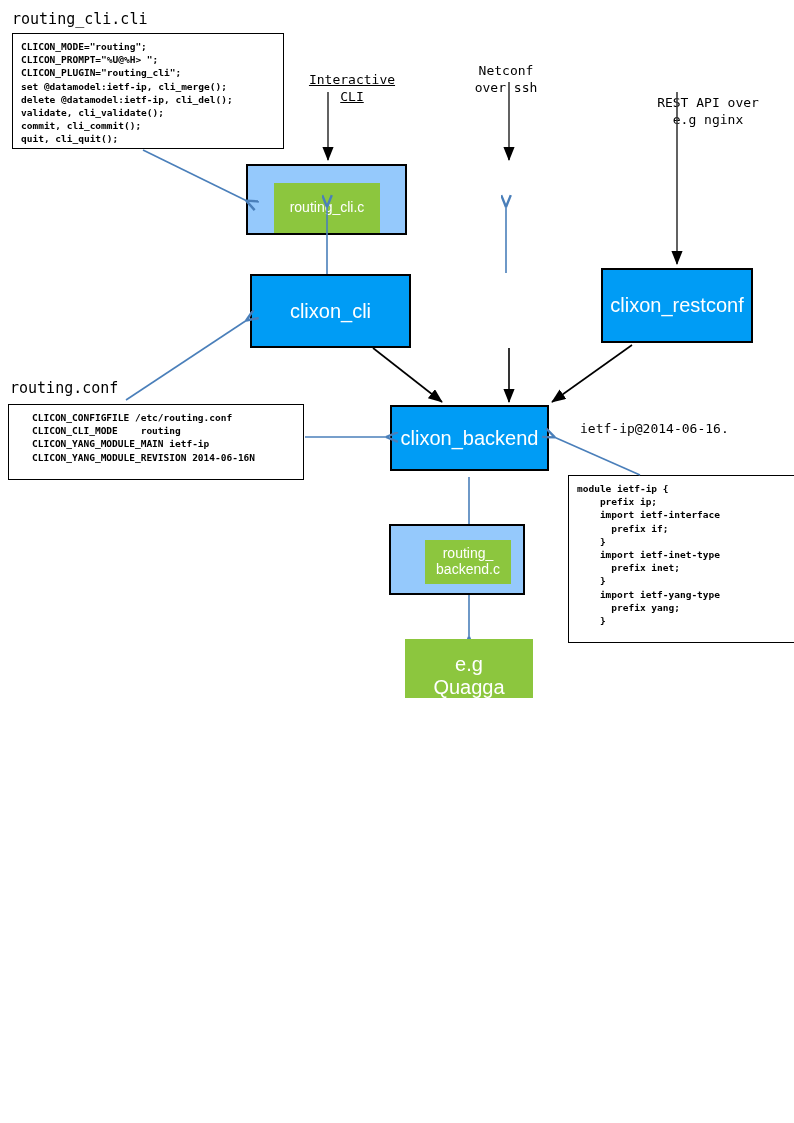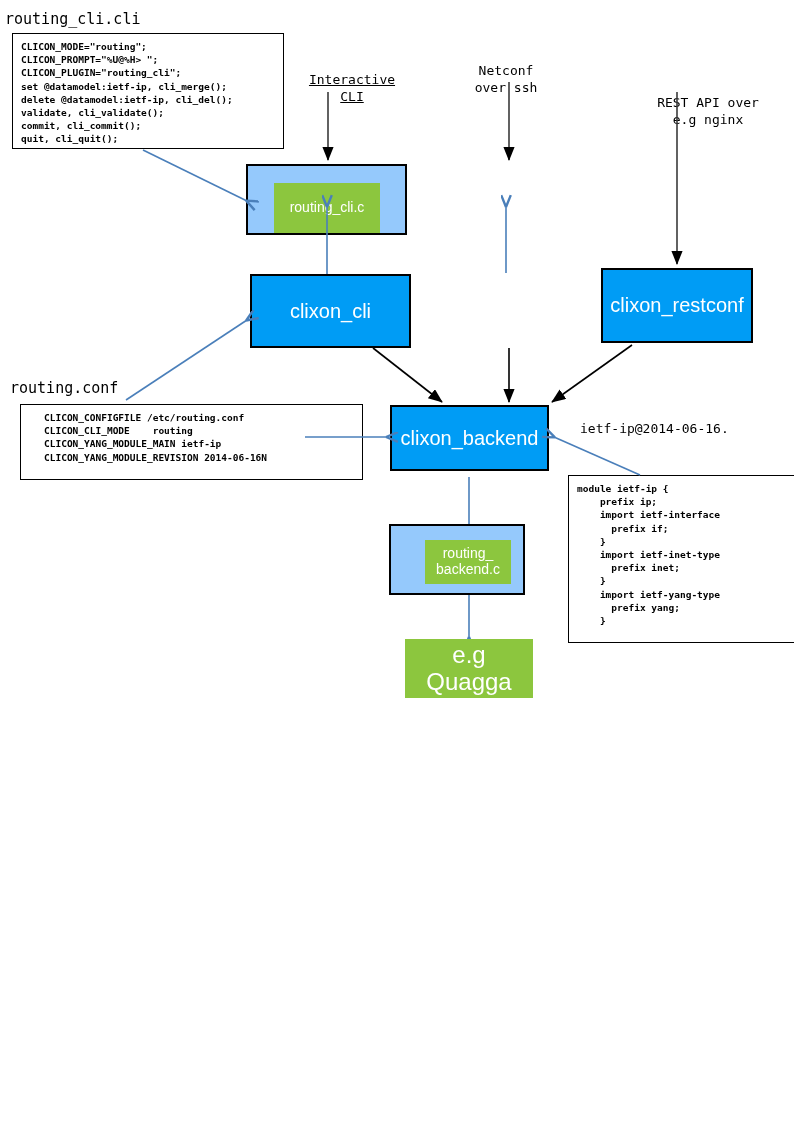--- a/index.html
+++ b/index.html
@@ -75,21 +75,22 @@
   .node.lightblue {
     background: #95c9fc;
     border: 2px solid #000000;
   }
   .node.green {
     background: #8cc63e;
     border: none;
     font-size: 14px;
   }
   .node.green.big {
-    font-size: 24px;
+    font-size: 20px;
+    align-items: flex-end;
   }
   .label-white {
     color: #ffffff;
     white-space: pre-line;
   }
 </style>
 </head>
 <body>
 
 <div id="canvas">
@@ -101,36 +102,36 @@
       </marker>
       <marker id="arrowBlue" markerWidth="9" markerHeight="9" refX="1.2" refY="3.2" orient="auto" markerUnits="strokeWidth">
         <path d="M0.6,3.2 L8,0.2 M0.6,3.2 L8,6.2" fill="none" stroke="#4a7fba" stroke-width="1.5"></path>
       </marker>
     </defs>
 
     <line x1="469" y1="477" x2="469" y2="534" stroke="#4a7fba" stroke-width="1.6" marker-end="url(#arrowBlue)"></line>
     <line x1="469" y1="534" x2="469" y2="638" stroke="#4a7fba" stroke-width="1.6" marker-end="url(#arrowBlue)"></line>
   </svg>
 
-  <div class="file-title" style="left:5px; top:10px;">routing_cli.cli</div>
+  <div class="file-title" style="left:12px; top:10px;">routing_cli.cli</div>
 
   <div class="file-title" style="left:10px; top:379px;">routing.conf</div>
 
   <div class="caption left" style="left:580px; top:420px;">ietf-ip@2014-06-16.</div>
 
   <div class="code-box" style="left:12px; top:33px; width:272px; height:116px;">CLICON_MODE="routing";
 CLICON_PROMPT="%U@%H&gt; ";
 CLICON_PLUGIN="routing_cli";
 set @datamodel:ietf-ip, cli_merge();
 delete @datamodel:ietf-ip, cli_del();
 validate, cli_validate();
 commit, cli_commit();
 quit, cli_quit();</div>
 
-  <div class="code-box" style="left:20px; top:404px; width:343px; height:76px;padding-left:23px;">CLICON_CONFIGFILE /etc/routing.conf
+  <div class="code-box" style="left:8px; top:404px; width:296px; height:76px;padding-left:23px;">CLICON_CONFIGFILE /etc/routing.conf
 CLICON_CLI_MODE    routing
 CLICON_YANG_MODULE_MAIN ietf-ip
 CLICON_YANG_MODULE_REVISION 2014-06-16N</div>
 
   <div class="code-box" style="left:568px; top:475px; width:230px; height:168px;">module ietf-ip {
     prefix ip;
     import ietf-interface
       prefix if;
     }
     import ietf-inet-type

